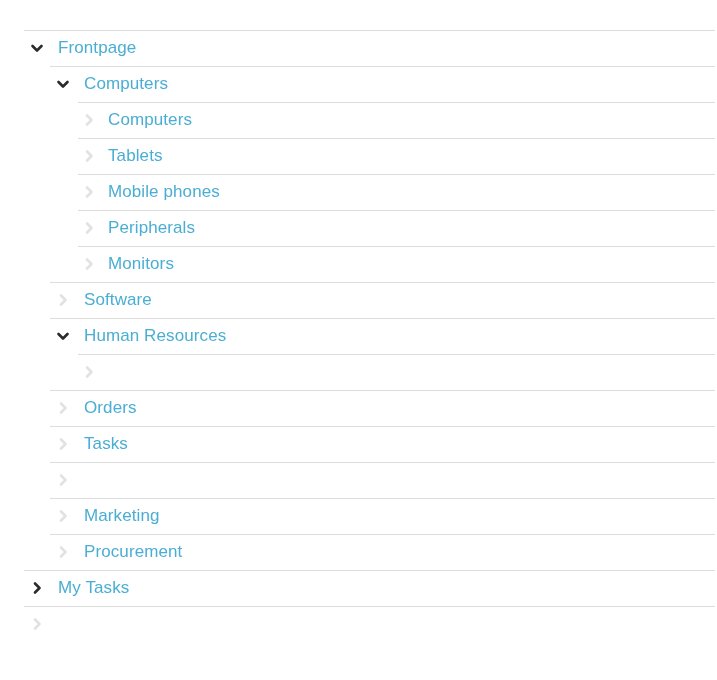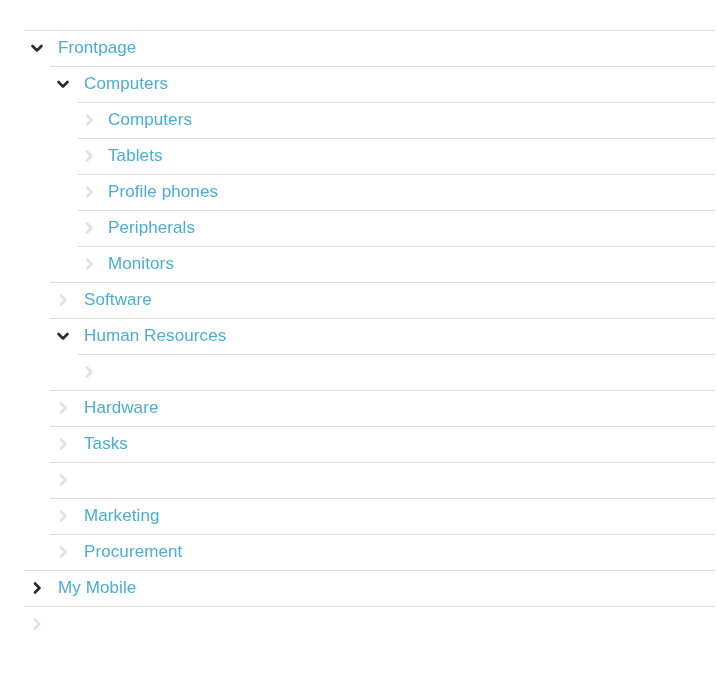--- a/index.html
+++ b/index.html
@@ -116,21 +116,21 @@
       </span>
       <a class="label">Tablets</a>
     </div>
     <div class="row lvl2">
       <div class="rule"></div>
       <span class="chev muted">
         <svg width="14" height="14" viewBox="0 0 14 14" fill="none" stroke-width="2.6" stroke-linecap="round" stroke-linejoin="round">
           <polyline points="5,2.5 9.5,7 5,11.5"></polyline>
         </svg>
       </span>
-      <a class="label">Profile phones</a>
+      <a class="label">Mobile phones</a>
     </div>
     <div class="row lvl2">
       <div class="rule"></div>
       <span class="chev muted">
         <svg width="14" height="14" viewBox="0 0 14 14" fill="none" stroke-width="2.6" stroke-linecap="round" stroke-linejoin="round">
           <polyline points="5,2.5 9.5,7 5,11.5"></polyline>
         </svg>
       </span>
       <a class="label">Peripherals</a>
     </div>
@@ -169,21 +169,21 @@
         </svg>
       </span>
     </div>
     <div class="row lvl1">
       <div class="rule"></div>
       <span class="chev muted">
         <svg width="14" height="14" viewBox="0 0 14 14" fill="none" stroke-width="2.6" stroke-linecap="round" stroke-linejoin="round">
           <polyline points="5,2.5 9.5,7 5,11.5"></polyline>
         </svg>
       </span>
-      <a class="label">Hardware</a>
+      <a class="label">Orders</a>
     </div>
     <div class="row lvl1">
       <div class="rule"></div>
       <span class="chev muted">
         <svg width="14" height="14" viewBox="0 0 14 14" fill="none" stroke-width="2.6" stroke-linecap="round" stroke-linejoin="round">
           <polyline points="5,2.5 9.5,7 5,11.5"></polyline>
         </svg>
       </span>
       <a class="label">Tasks</a>
     </div>
@@ -213,21 +213,21 @@
       </span>
       <a class="label">Procurement</a>
     </div>
     <div class="row lvl0">
       <div class="rule"></div>
       <span class="chev dark">
         <svg width="14" height="14" viewBox="0 0 14 14" fill="none" stroke-width="2.6" stroke-linecap="round" stroke-linejoin="round">
           <polyline points="5,2.5 9.5,7 5,11.5"></polyline>
         </svg>
       </span>
-      <a class="label">My Mobile</a>
+      <a class="label">My Tasks</a>
     </div>
     <div class="row lvl0">
       <div class="rule"></div>
       <span class="chev muted">
         <svg width="14" height="14" viewBox="0 0 14 14" fill="none" stroke-width="2.6" stroke-linecap="round" stroke-linejoin="round">
           <polyline points="5,2.5 9.5,7 5,11.5"></polyline>
         </svg>
       </span>
     </div>
   </div>

